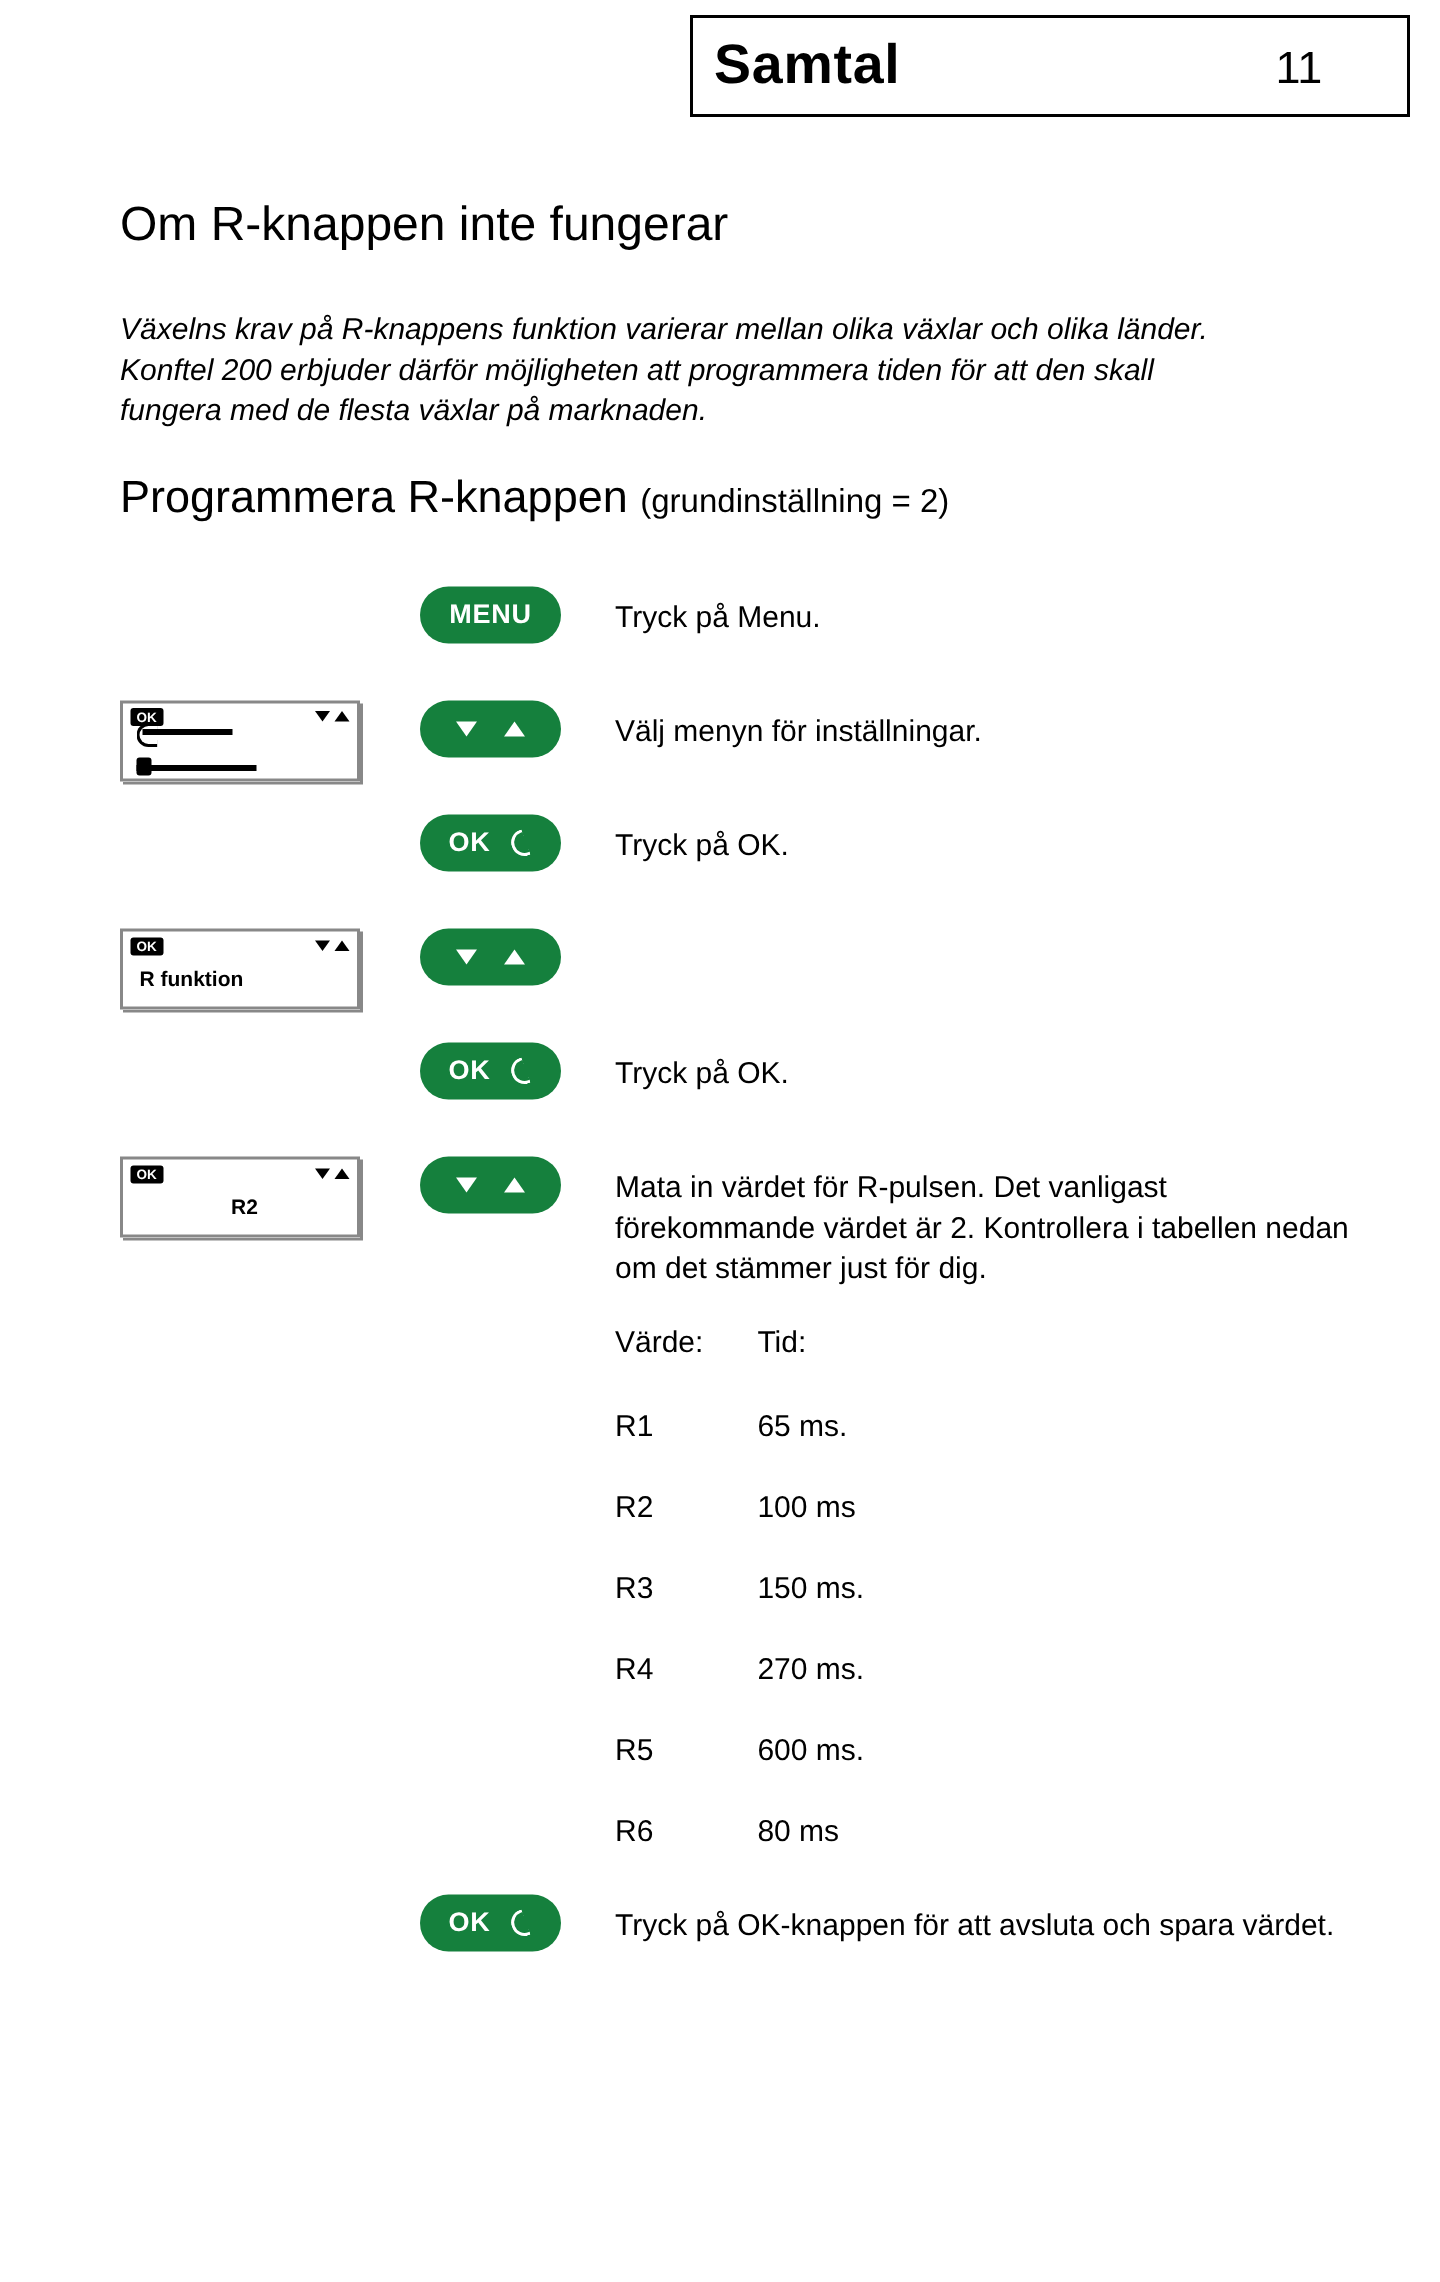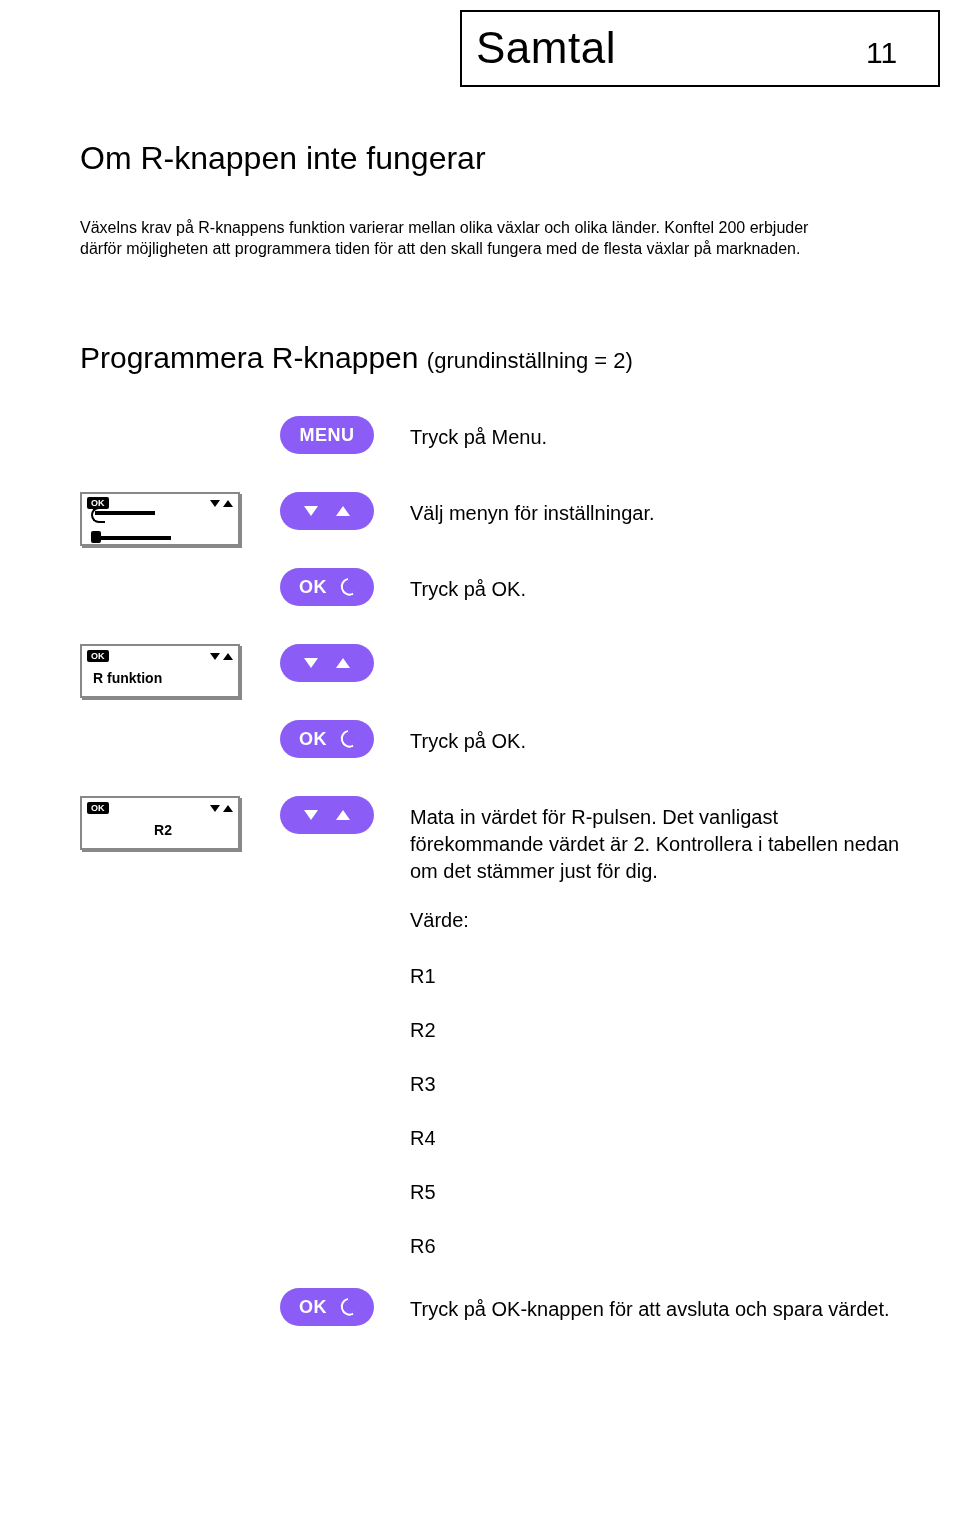--- a/index.html
+++ b/index.html
@@ -25,38 +25,39 @@
     border: 2px solid #000;
     padding: 6px 14px 8px 14px;
     box-sizing: border-box;
     display: flex;
     align-items: baseline;
     justify-content: flex-start;
     gap: 250px;
     margin-bottom: 50px;
   }
   .header-title {
-    font-size: 44px;
-    font-weight: 400;
+    font-size: 37px;
+    font-weight: 700;
     letter-spacing: 0.5px;
     text-align: right;
   }
   .header-num {
     font-size: 30px;
     font-weight: 400;
   }
   .h2 {
     font-size: 32px;
     font-weight: 400;
     margin: 0 0 36px 0;
   }
   .body-text {
-    font-size: 16px;
-    margin: 0 0 78px 0;
+    font-size: 20px;
+    margin: 0 0 24px 0;
     max-width: 760px;
+    font-style: italic;
   }
   .h3 {
     font-size: 30px;
     font-weight: 400;
     margin: 0 0 38px 0;
   }
   .subnote {
     font-size: 22px;
     font-weight: 300;
   }
@@ -70,21 +71,21 @@
   }
   .col-screen { width: 200px; flex: 0 0 auto; }
   .col-icon   { width: 130px; flex: 0 0 auto; display:flex; justify-content:flex-start; }
   .col-text   { flex: 1 1 auto; font-size: 20px; padding-top: 8px; }
 
   
   .pill {
     display: inline-flex;
     align-items: center;
     justify-content: center;
-    background: #8b5cf6;
+    background: #15803d;
     color: #fff;
     height: 38px;
     border-radius: 20px;
     padding: 0 16px;
     font-size: 18px;
     font-weight: 700;
     letter-spacing: 0.5px;
     gap: 8px;
     box-sizing: border-box;
   }
@@ -312,20 +313,29 @@
   <div class="vtable">
     <div class="vcol">
       <span class="head">Värde:</span>
       <span>R1</span>
       <span>R2</span>
       <span>R3</span>
       <span>R4</span>
       <span>R5</span>
       <span>R6</span>
     </div>
+    <div class="vcol">
+      <span class="head">Tid:</span>
+      <span>65 ms.</span>
+      <span>100 ms</span>
+      <span>150 ms.</span>
+      <span>270 ms.</span>
+      <span>600 ms.</span>
+      <span>80 ms</span>
+    </div>
   </div>
 
   <div class="step-row">
     <div class="col-screen"></div>
     <div class="col-icon">
       <div class="pill ok">
         <span>OK</span>
         <span class="phone-icon"></span>
       </div>
     </div>

